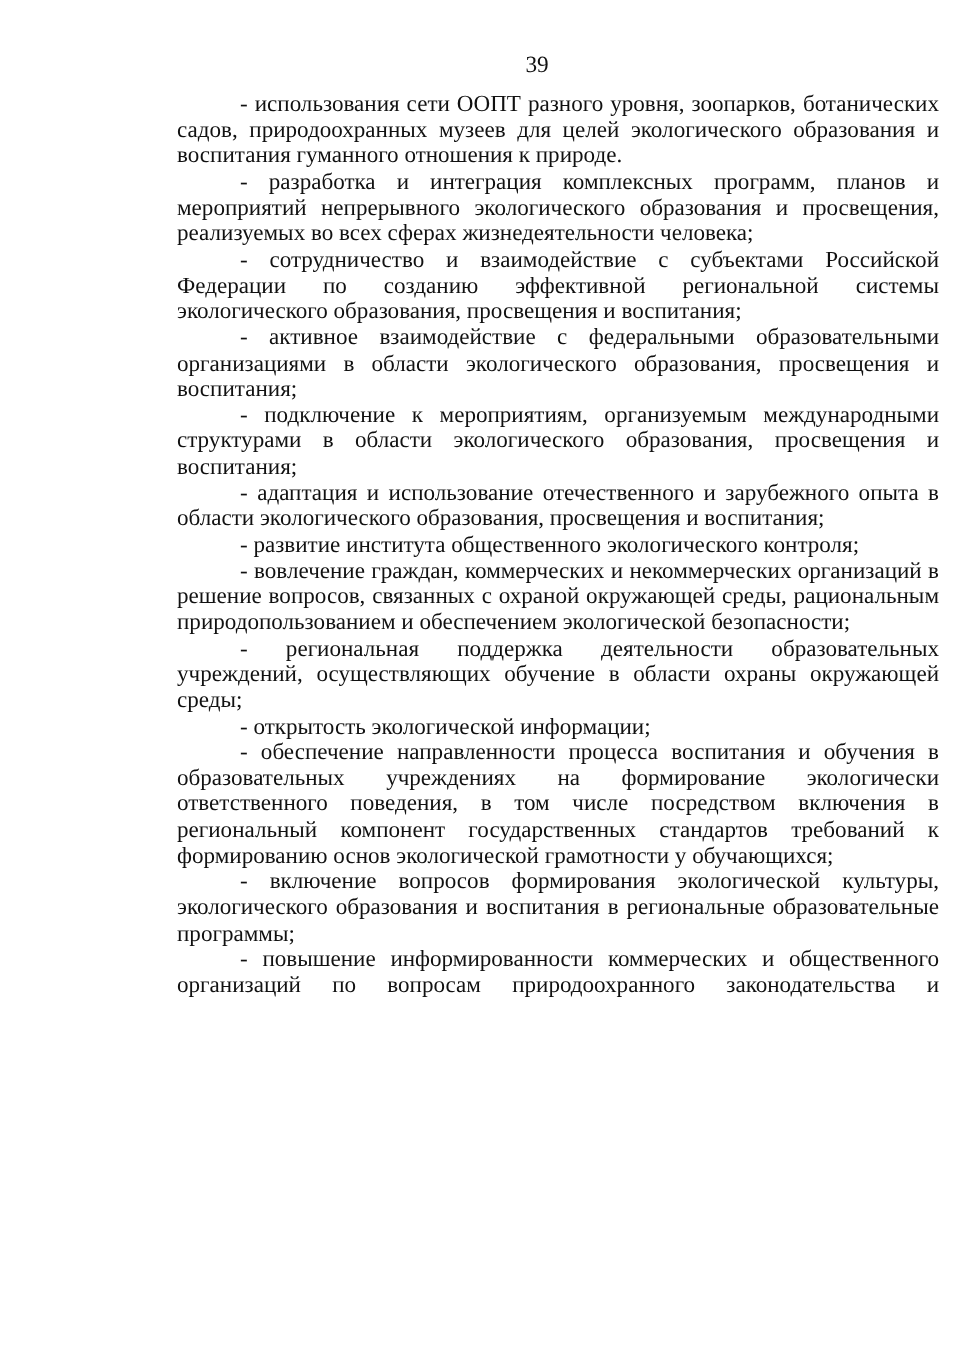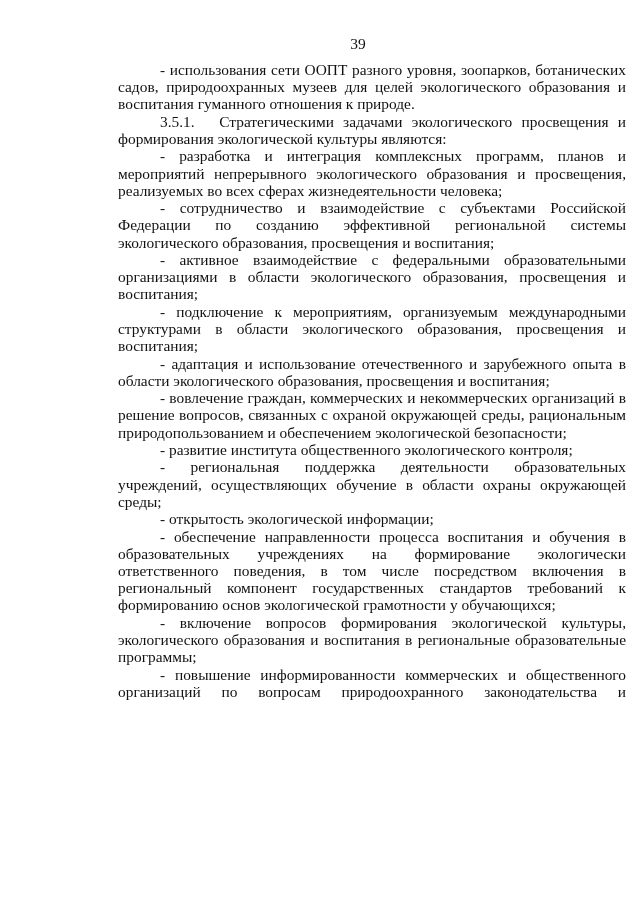--- a/index.html
+++ b/index.html
@@ -45,26 +45,25 @@
       text-align-last: justify;
     }
   </style>
 </head>
 <body>
 
 <div class="page-number">39</div>
 
 <div class="content">
   <p class="para">- использования сети ООПТ разного уровня, зоопарков, ботанических садов, природоохранных музеев для целей экологического образования и воспитания гуманного отношения к природе.</p>
-  <p class="para">3.5.1.  Стратегическими задачами экологического просвещения и формирования экологической культуры являются:</p>
   <p class="para">- разработка и интеграция комплексных программ, планов и мероприятий непрерывного экологического образования и просвещения, реализуемых во всех сферах жизнедеятельности человека;</p>
   <p class="para">- сотрудничество и взаимодействие с субъектами Российской Федерации по созданию эффективной региональной системы экологического образования, просвещения и воспитания;</p>
   <p class="para">- активное взаимодействие с федеральными образовательными организациями в области экологического образования, просвещения и воспитания;</p>
   <p class="para">- подключение к мероприятиям, организуемым международными структурами в области экологического образования, просвещения и воспитания;</p>
   <p class="para">- адаптация и использование отечественного и зарубежного опыта в области экологического образования, просвещения и воспитания;</p>
+  <p class="para">- развитие института общественного экологического контроля;</p>
   <p class="para">- вовлечение граждан, коммерческих и некоммерческих организаций в решение вопросов, связанных с охраной окружающей среды, рациональным природопользованием и обеспечением экологической безопасности;</p>
-  <p class="para">- развитие института общественного экологического контроля;</p>
   <p class="para">- региональная поддержка деятельности образовательных учреждений, осуществляющих обучение в области охраны окружающей среды;</p>
   <p class="para">- открытость экологической информации;</p>
   <p class="para">- обеспечение направленности процесса воспитания и обучения в образовательных учреждениях на формирование экологически ответственного поведения, в том числе посредством включения в региональный компонент государственных стандартов требований к формированию основ экологической грамотности у обучающихся;</p>
   <p class="para">- включение вопросов формирования экологической культуры, экологического образования и воспитания в региональные образовательные программы;</p>
   <p class="para last">- повышение информированности коммерческих и общественного организаций по вопросам природоохранного законодательства и</p>
 </div>
 
 </body></html>

